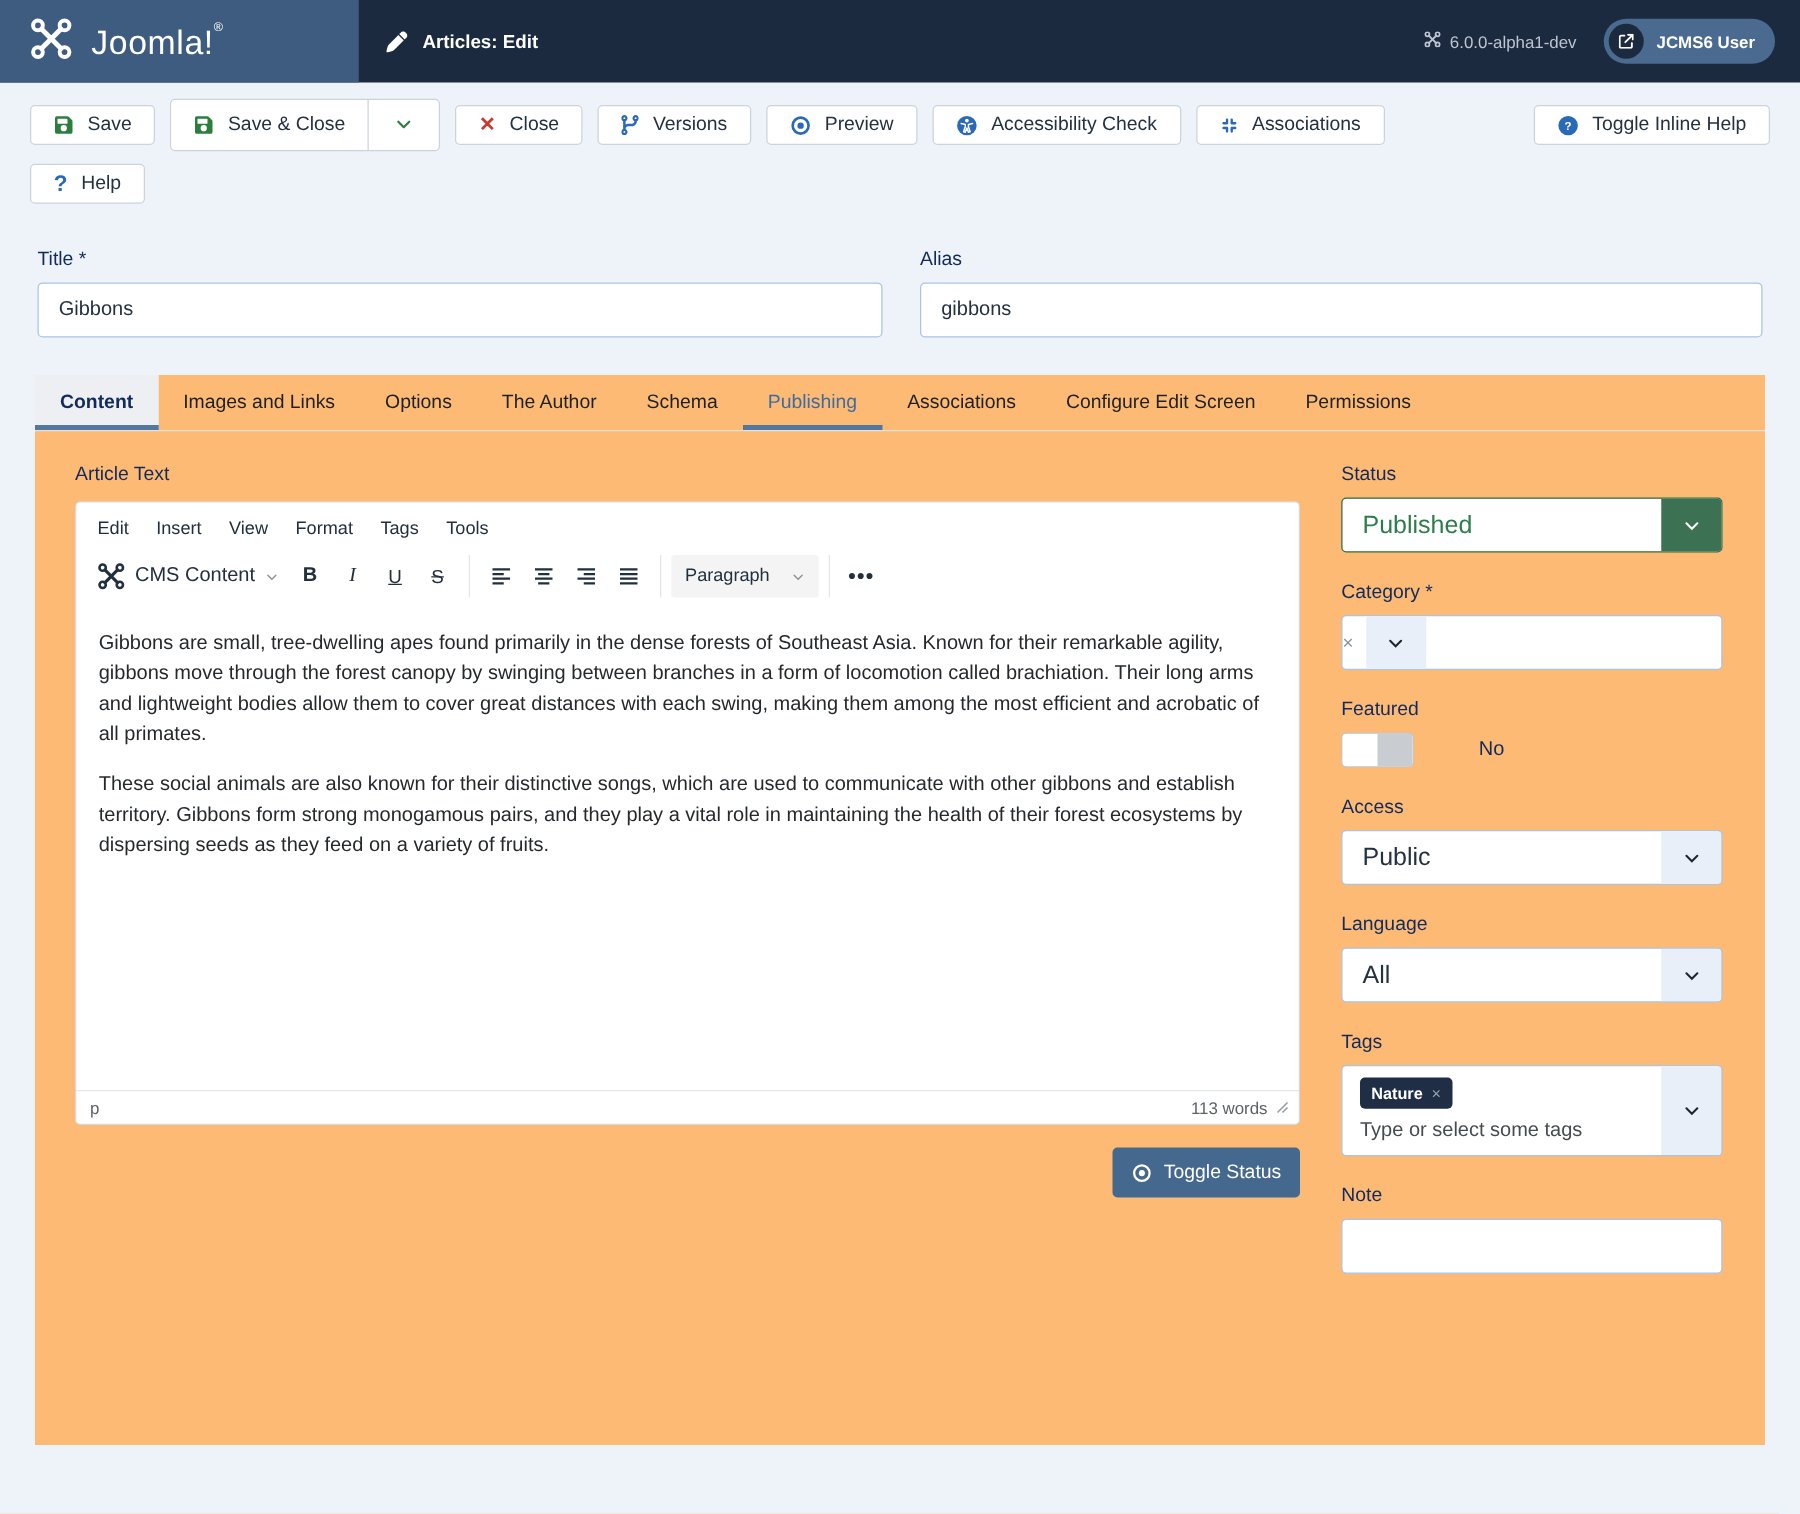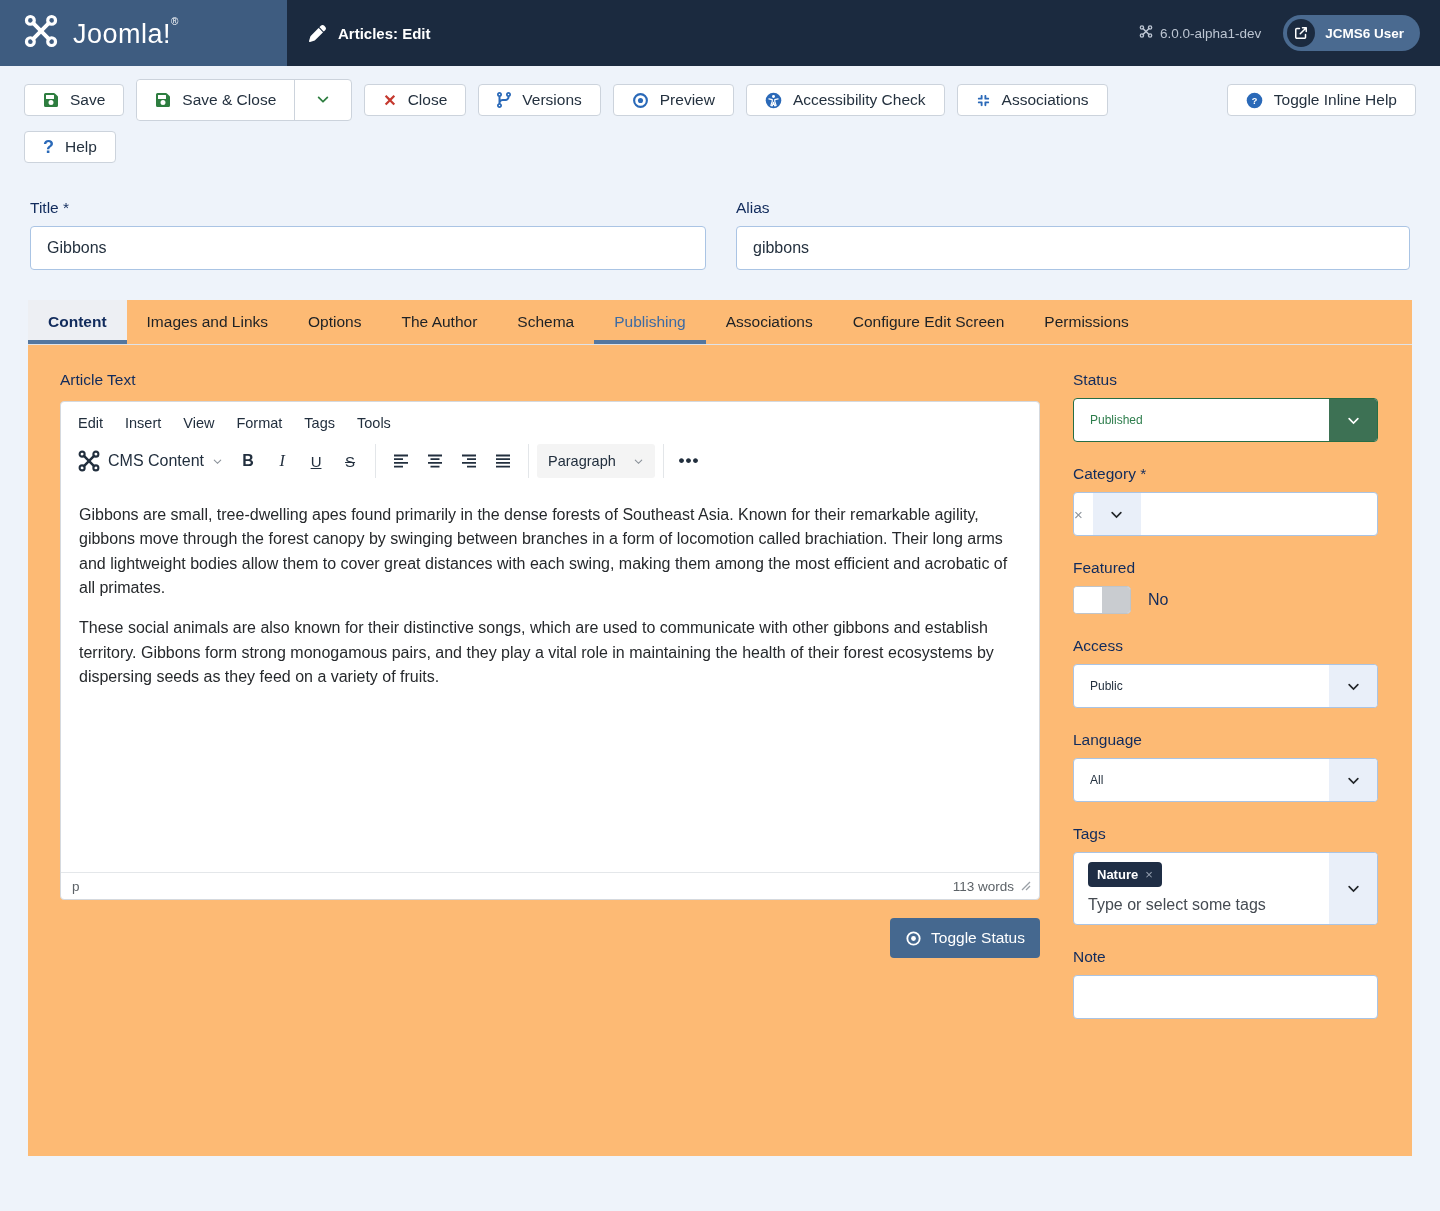--- a/index.html
+++ b/index.html
@@ -81,32 +81,32 @@
   .grip { display:flex; cursor:nwse-resize; }
   .toggle-editor-row { display:flex; justify-content:flex-end; margin-top:18px; }
   .toggle-editor { background:#45688f; color:#fff; border:none; border-radius:4px; height:40px; padding:0 15px;
                    display:flex; align-items:center; gap:9px; font-size:15.5px; cursor:pointer;
                    font-family:"Liberation Sans", sans-serif; }
   
   .sidebar { width:305px; flex:none; }
   .sb-field { margin-bottom:23px; }
   .sel { height:44px; border:1px solid #aac4e4; border-radius:4px; background:#fff; display:flex; align-items:stretch;
          overflow:hidden; cursor:pointer; }
-  .sel .val { flex:1; display:flex; align-items:center; padding:0 16px; font-size:12px; color:#24313f; }
+  .sel .val { flex:1; display:flex; align-items:center; padding:0 16px; font-size:20px; color:#24313f; }
   .sel .chev { width:48px; background:#e9eff9; display:flex; align-items:center; justify-content:center; }
   .sel-status { border-color:#276e45; }
   .sel-status .val { color:#2d7d4c; }
   .sel-status .chev { background:#3d7154; }
   .clear-x { color:#8d949c; font-size:15px; padding:0 10px 0 0; display:flex; align-items:center; cursor:pointer; }
   .toggle-row { display:flex; align-items:center; gap:17px; margin-top:2px; }
   .switch { width:58px; height:28px; border:1px solid #bfc4c9; border-radius:4px; background:#fff; display:flex;
             overflow:hidden; cursor:pointer; }
   .switch .knob-off { width:50%; background:#fff; }
   .switch .track-off { width:50%; background:#c9ccd0; }
-  .toggle-row .tval { color:#112b5c; font-size:16px; }
+  .toggle-row .tval { color:#112b5c; font-size:16px;margin-left:35px; }
   .tags-box { min-height:70px; border:1px solid #aac4e4; border-radius:4px; background:#fff; display:flex;
               align-items:stretch; overflow:hidden; }
   .tags-body { flex:1; padding:9px 14px 10px 14px; }
   .chip { display:inline-flex; align-items:center; gap:7px; background:#1f2e45; color:#fff; font-size:13px;
           font-weight:700; border-radius:4px; padding:5px 9px; cursor:default; }
   .chip .chip-x { color:#96a0b0; font-weight:400; font-size:13px; cursor:pointer; }
   .tags-ph { color:#454b52; font-size:16px; margin-top:9px; }
   .tags-box .chev { width:48px; background:#e9eff9; display:flex; align-items:center; justify-content:center; cursor:pointer; }
 </style>
 </head>

